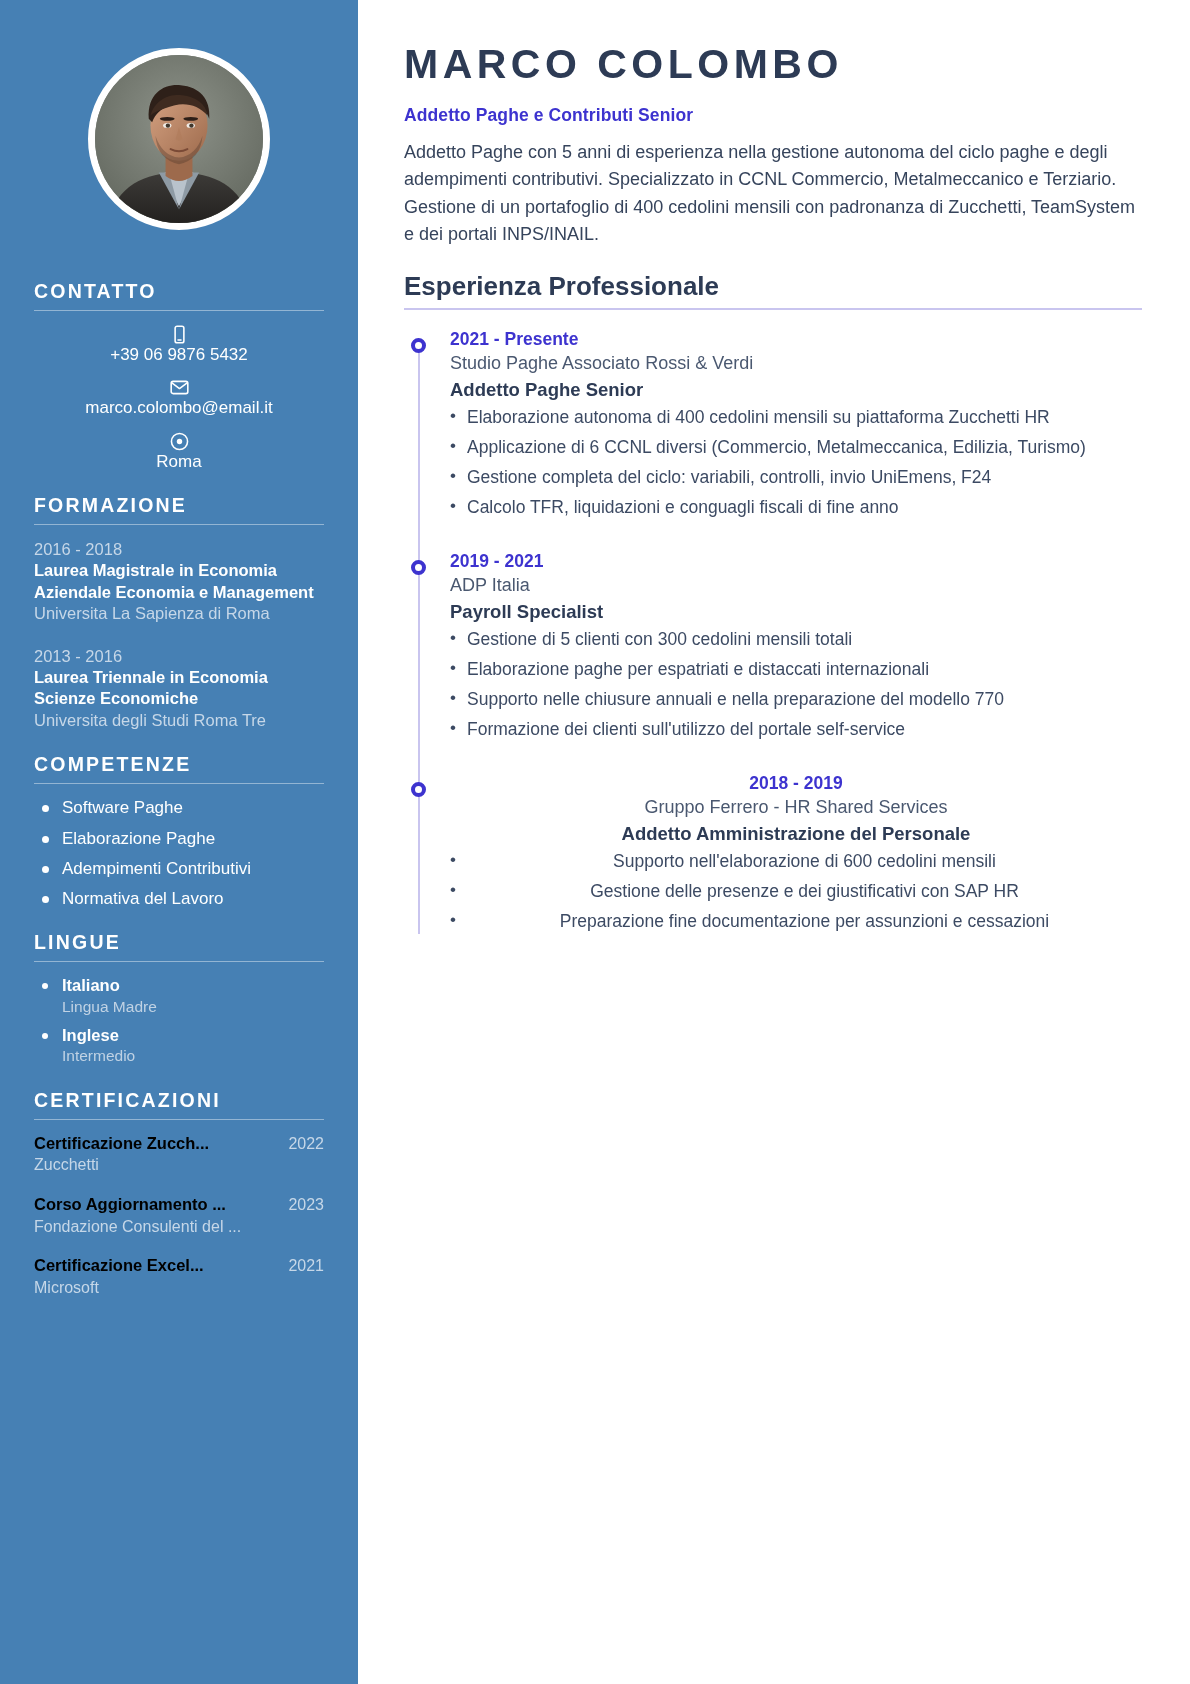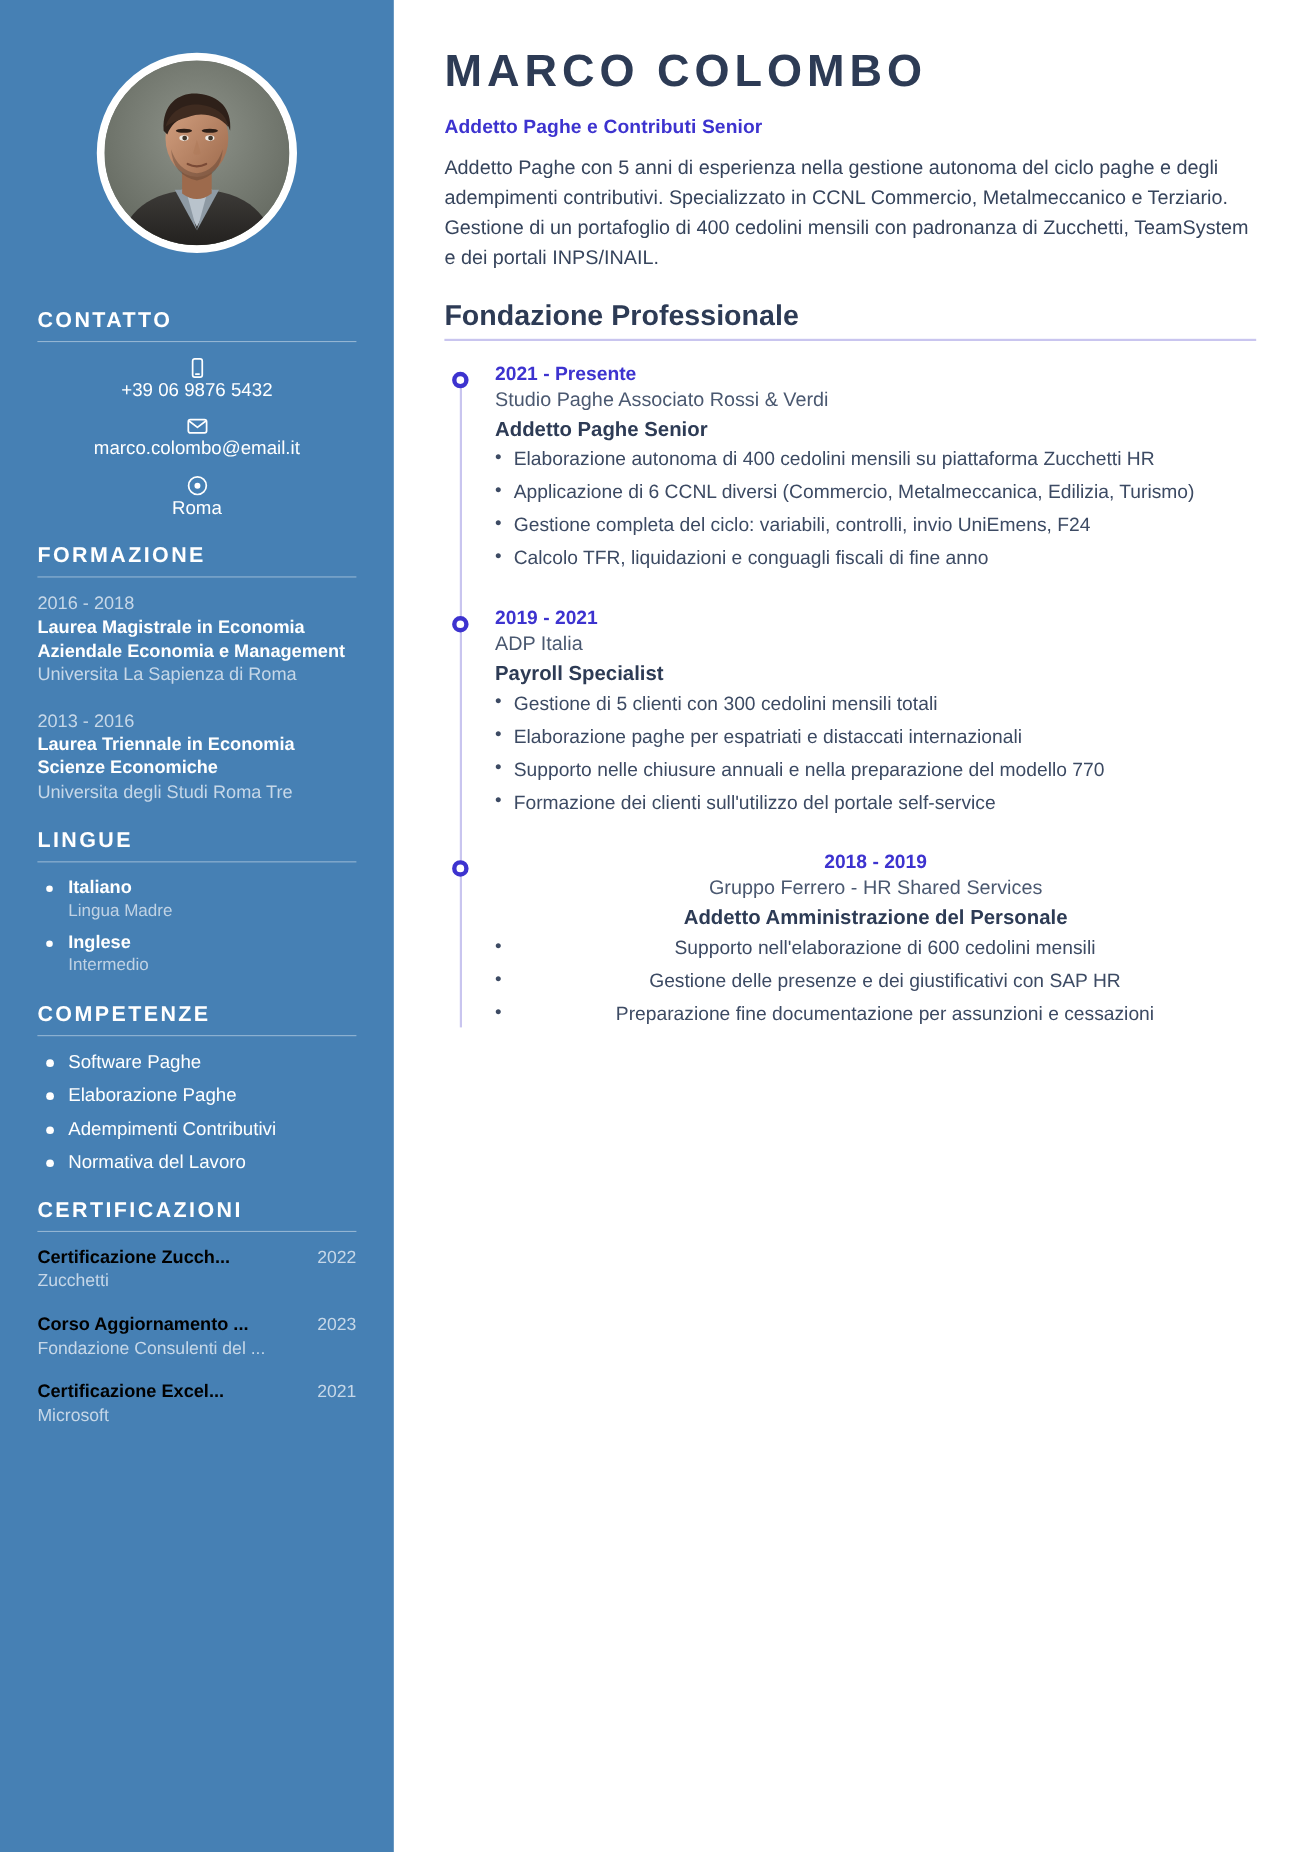--- a/index.html
+++ b/index.html
@@ -217,46 +217,46 @@
       </div>
 
       <div class="edu-item">
         <div class="edu-date">2013 - 2016</div>
         <div class="edu-deg">Laurea Triennale in Economia Scienze Economiche</div>
         <div class="edu-inst">Universita degli Studi Roma Tre</div>
       </div>
     </div>
 
     <div class="side-block">
-      <div class="side-h">LINGUE</div>
-      <div class="side-rule"></div>
-      <div class="lang-list">
-        <div class="lang-item">
-          <div class="lang-name">Italiano</div>
-          <div class="lang-level">Lingua Madre</div>
-        </div>
-        <div class="lang-item">
-          <div class="lang-name">Inglese</div>
-          <div class="lang-level">Intermedio</div>
-        </div>
-      </div>
-    </div>
-
-    <div class="side-block">
       <div class="side-h">COMPETENZE</div>
       <div class="side-rule"></div>
       <ul class="skill-list">
         <li>Software Paghe</li>
         <li>Elaborazione Paghe</li>
         <li>Adempimenti Contributivi</li>
         <li>Normativa del Lavoro</li>
       </ul>
     </div>
 
     <div class="side-block">
+      <div class="side-h">LINGUE</div>
+      <div class="side-rule"></div>
+      <div class="lang-list">
+        <div class="lang-item">
+          <div class="lang-name">Italiano</div>
+          <div class="lang-level">Lingua Madre</div>
+        </div>
+        <div class="lang-item">
+          <div class="lang-name">Inglese</div>
+          <div class="lang-level">Intermedio</div>
+        </div>
+      </div>
+    </div>
+
+    <div class="side-block">
       <div class="side-h">CERTIFICAZIONI</div>
       <div class="side-rule"></div>
 
       <div class="cert-item">
         <div class="cert-top">
           <span class="cert-name">Certificazione Zucch...</span>
           <span class="cert-year">2022</span>
         </div>
         <div class="cert-iss">Zucchetti</div>
       </div>
@@ -279,21 +279,21 @@
     </div>
 
   </aside>
 
   <main class="main">
 
     <h1 class="name">MARCO COLOMBO</h1>
     <div class="headline">Addetto Paghe e Contributi Senior</div>
     <p class="summary">Addetto Paghe con 5 anni di esperienza nella gestione autonoma del ciclo paghe e degli adempimenti contributivi. Specializzato in CCNL Commercio, Metalmeccanico e Terziario. Gestione di un portafoglio di 400 cedolini mensili con padronanza di Zucchetti, TeamSystem e dei portali INPS/INAIL.</p>
 
-    <h2 class="sec-title">Fondazione Professionale</h2>
+    <h2 class="sec-title">Esperienza Professionale</h2>
     <div class="sec-rule"></div>
 
     <div class="timeline">
       <div class="tl-line"></div>
 
       <div class="job">
         <span class="dot"></span>
         <div class="job-date">2021 - Presente</div>
         <div class="job-org">Studio Paghe Associato Rossi &amp; Verdi</div>
         <div class="job-role">Addetto Paghe Senior</div>

